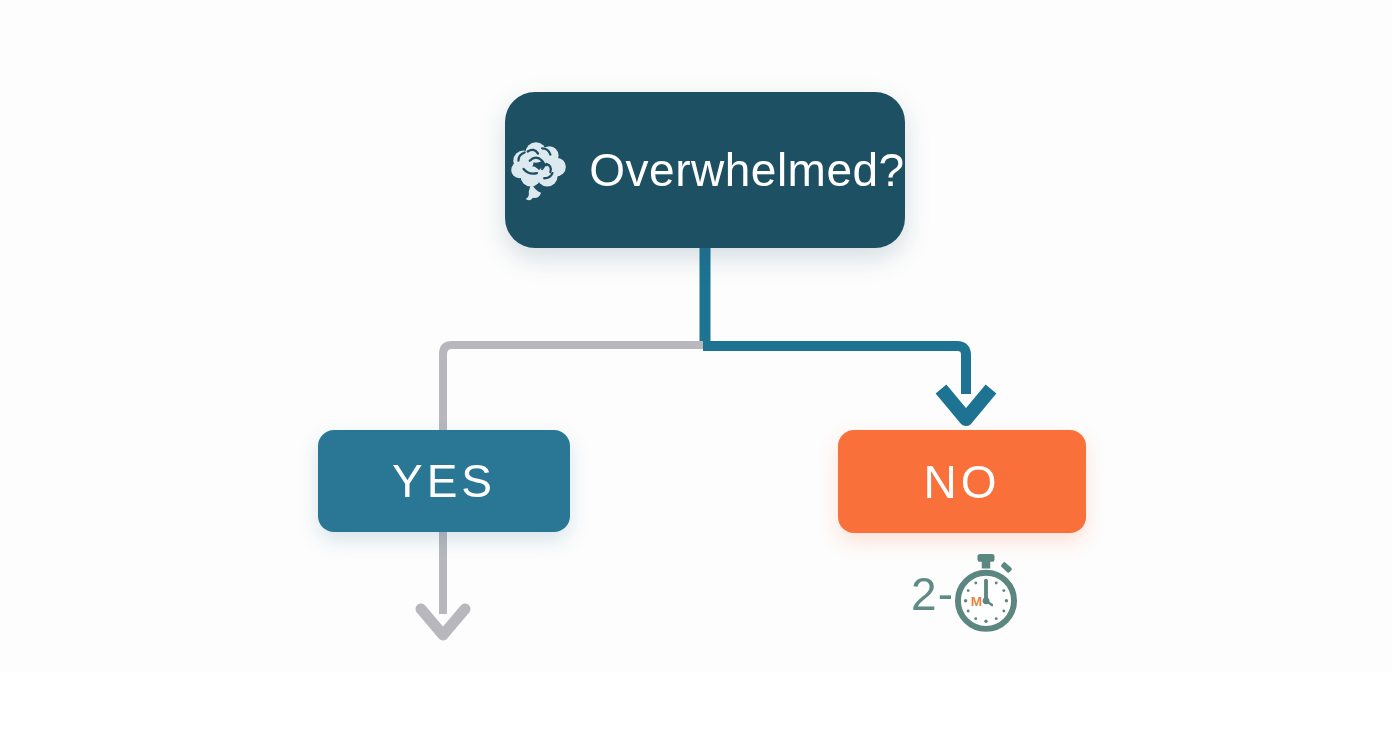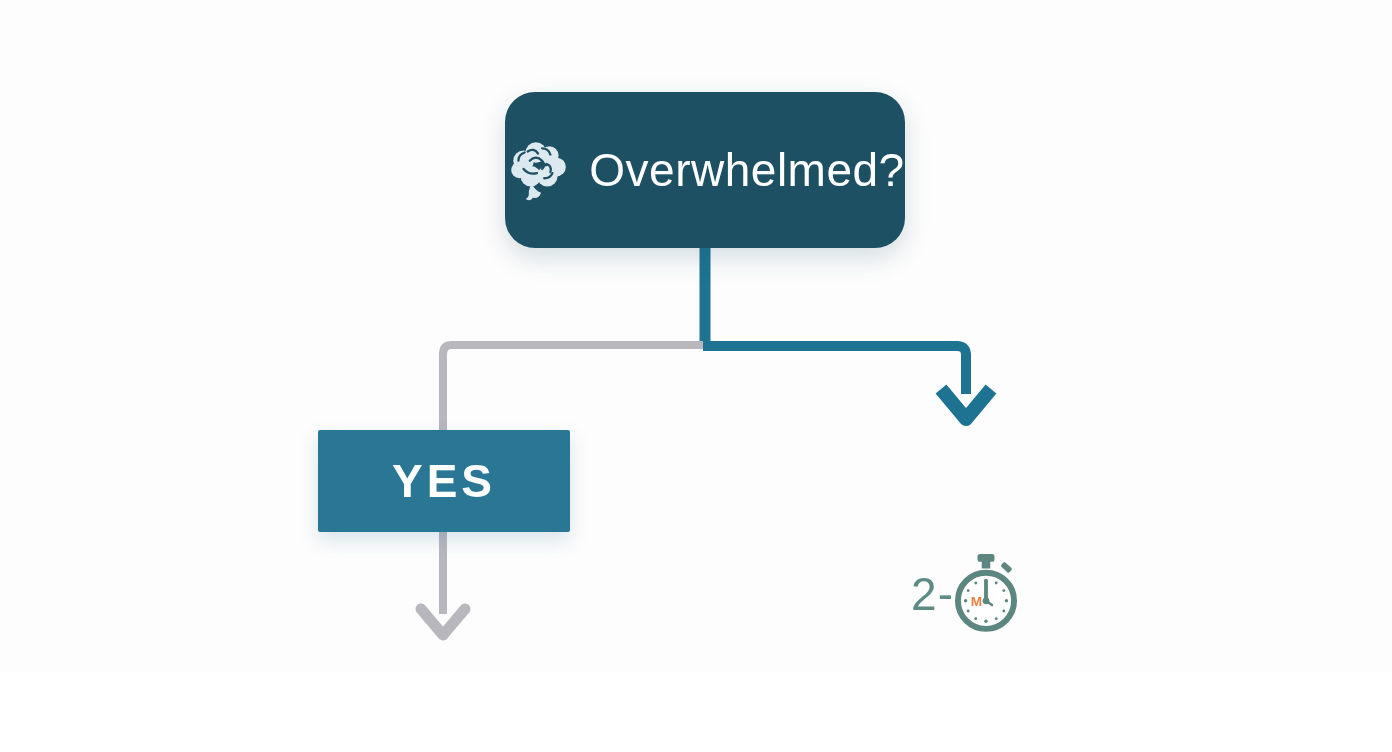--- a/index.html
+++ b/index.html
@@ -47,22 +47,22 @@
     gap:18px;
   }
   .node-top .label{
     font-size:46px;font-weight:400;letter-spacing:0.5px;
   }
   .brain-wrap{width:66px;height:66px;flex:0 0 auto;display:flex;align-items:center;justify-content:center;}
   .brain-fill{fill:var(--c-brain);}
   .brain-line{stroke:var(--c-top);fill:none;stroke-width:2.2;stroke-linecap:round;}
   .node-answer{
     width:252px;height:102px;
-    border-radius:2px;
-    font-size:46px;font-weight:700;letter-spacing:4px;
+    border-radius:16px;
+    font-size:46px;font-weight:400;letter-spacing:4px;
   }
   .node-yes{
     left:318px;top:430px;
     background:var(--c-yes);
     box-shadow:0 8px 20px rgba(42,119,149,0.18);
   }
   .node-no{
     left:838px;top:430px;width:248px;height:103px;
     background:var(--c-no);
     box-shadow:0 8px 20px rgba(249,112,58,0.2);
@@ -128,20 +128,23 @@
         </g>
       </svg>
     </span>
     <span class="label">Overwhelmed?</span>
   </div>
 
   <div class="node node-answer node-yes">
     <span>YES</span>
   </div>
 
+  <div class="node node-answer node-no">
+    <span>NO</span>
+  </div>
 
   <div class="rule-row">
     <span>2-</span>
     <svg class="sw" viewBox="0 0 80 96" xmlns="http://www.w3.org/2000/svg" aria-hidden="true">
 
       <rect class="sw-fill" x="30" y="1" width="20" height="9" rx="3"></rect>
       <rect class="sw-fill" x="35" y="9" width="10" height="9"></rect>
 
       <rect class="sw-fill" x="58" y="13" width="13" height="7" rx="2" transform="rotate(42 64 16)"></rect>
 

